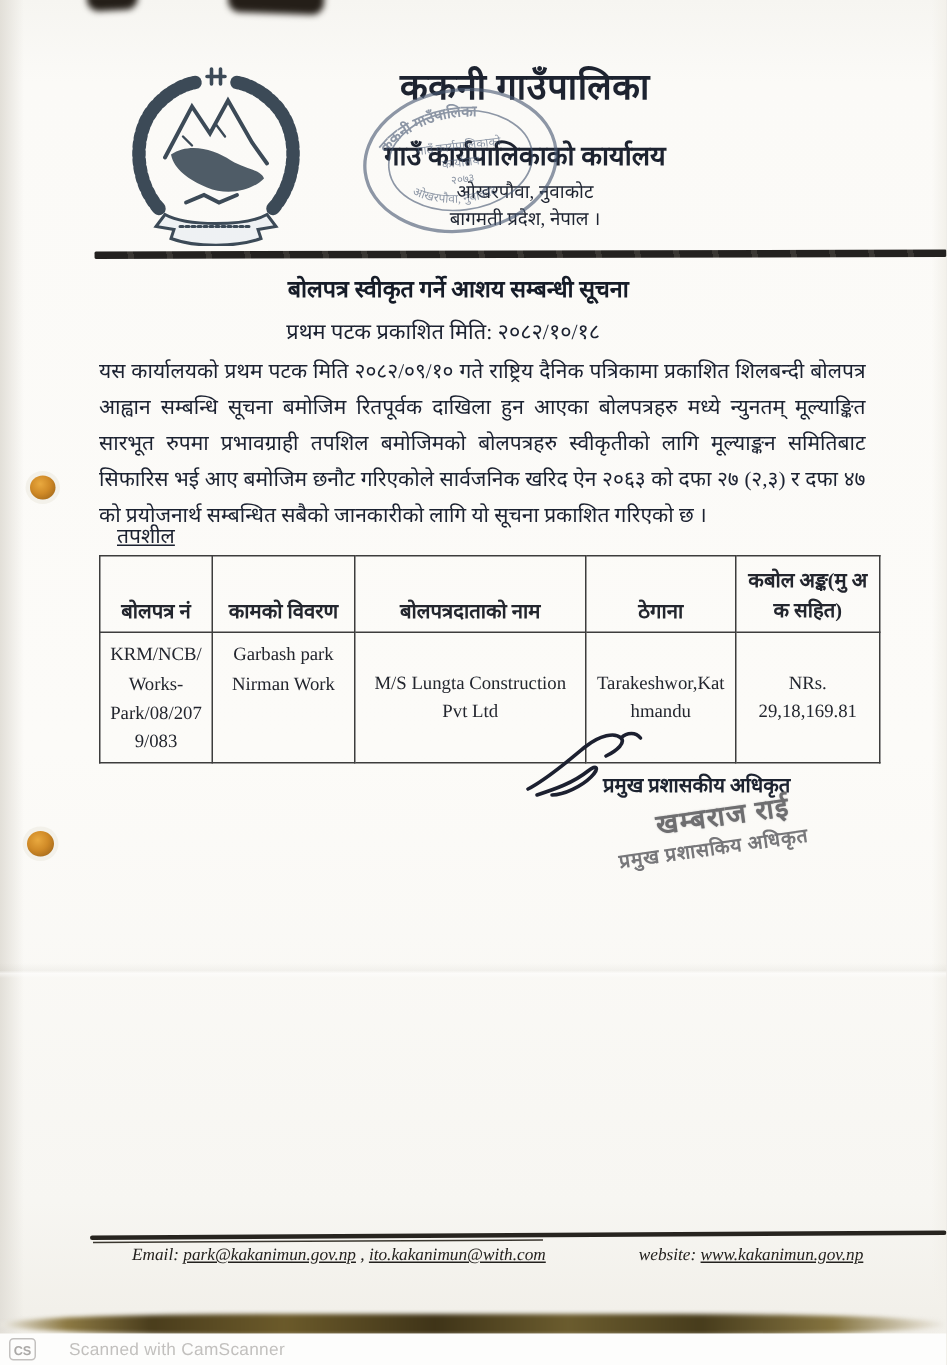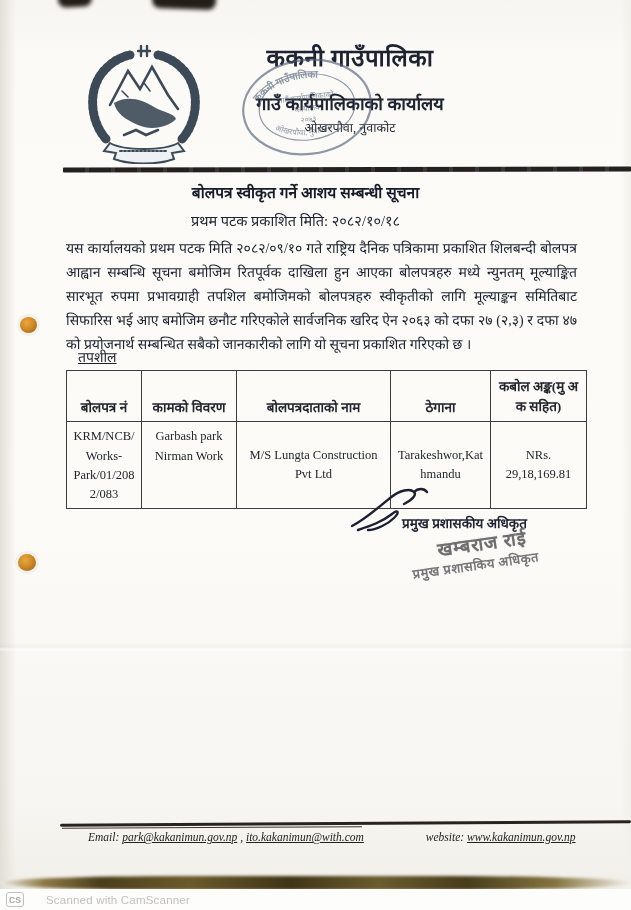--- a/index.html
+++ b/index.html
@@ -135,20 +135,21 @@
 
       <path d="M26,100 C40,108 80,108 94,100 l6,8 -12,2 2,6 C74,122 46,122 30,116 l2,-6 -12,-2 Z" stroke-width="2" fill="#eef1f3"></path>
       <path d="M36,108 h48" stroke-width="2" stroke-dasharray="2 2"></path>
     </g>
   </svg>
 
   <div class="lh-center">
     <div class="lh-name dev">ककनी गाउँपालिका</div>
     <div class="lh-office dev">गाउँ कार्यपालिकाको कार्यालय</div>
     <div class="lh-addr1 dev">ओखरपौवा, नुवाकोट</div>
+    <div class="lh-addr2 dev">बागमती प्रदेश, नेपाल ।</div>
   </div>
 
   <svg class="stamp" viewBox="0 0 150 110">
     <defs>
       <path id="arcTop" d="M 16,62 A 60,44 0 0 1 134,62"></path>
       <path id="arcBot" d="M 24,56 A 54,40 0 0 0 126,56"></path>
     </defs>
     <ellipse cx="75" cy="55" rx="64" ry="47" fill="none" stroke="#4a5a74" stroke-width="2.2"></ellipse>
     <ellipse cx="75" cy="55" rx="48" ry="33" fill="none" stroke="#4a5a74" stroke-width="1.1"></ellipse>
     <text font-size="10" fill="#4a5a74" font-weight="bold">
@@ -182,21 +183,21 @@
         <tr>
           <th class="dev">बोलपत्र नं</th>
           <th class="dev">कामको विवरण</th>
           <th class="dev">बोलपत्रदाताको नाम</th>
           <th class="dev">ठेगाना</th>
           <th class="dev top">कबोल अङ्क(मु अ क सहित)</th>
         </tr>
       </thead>
       <tbody>
         <tr>
-          <td class="vtop">KRM/NCB/Works-Park/01/2082/083</td>
+          <td class="vtop">KRM/NCB/Works-Park/08/2079/083</td>
           <td class="vtop">Garbash park Nirman Work</td>
           <td>M/S Lungta Construction Pvt Ltd</td>
           <td>Tarakeshwor,Kathmandu</td>
           <td>NRs. 29,18,169.81</td>
         </tr>
       </tbody>
     </table>
   </div>
 
   <svg class="sig-scribble" viewBox="0 0 82 50">

